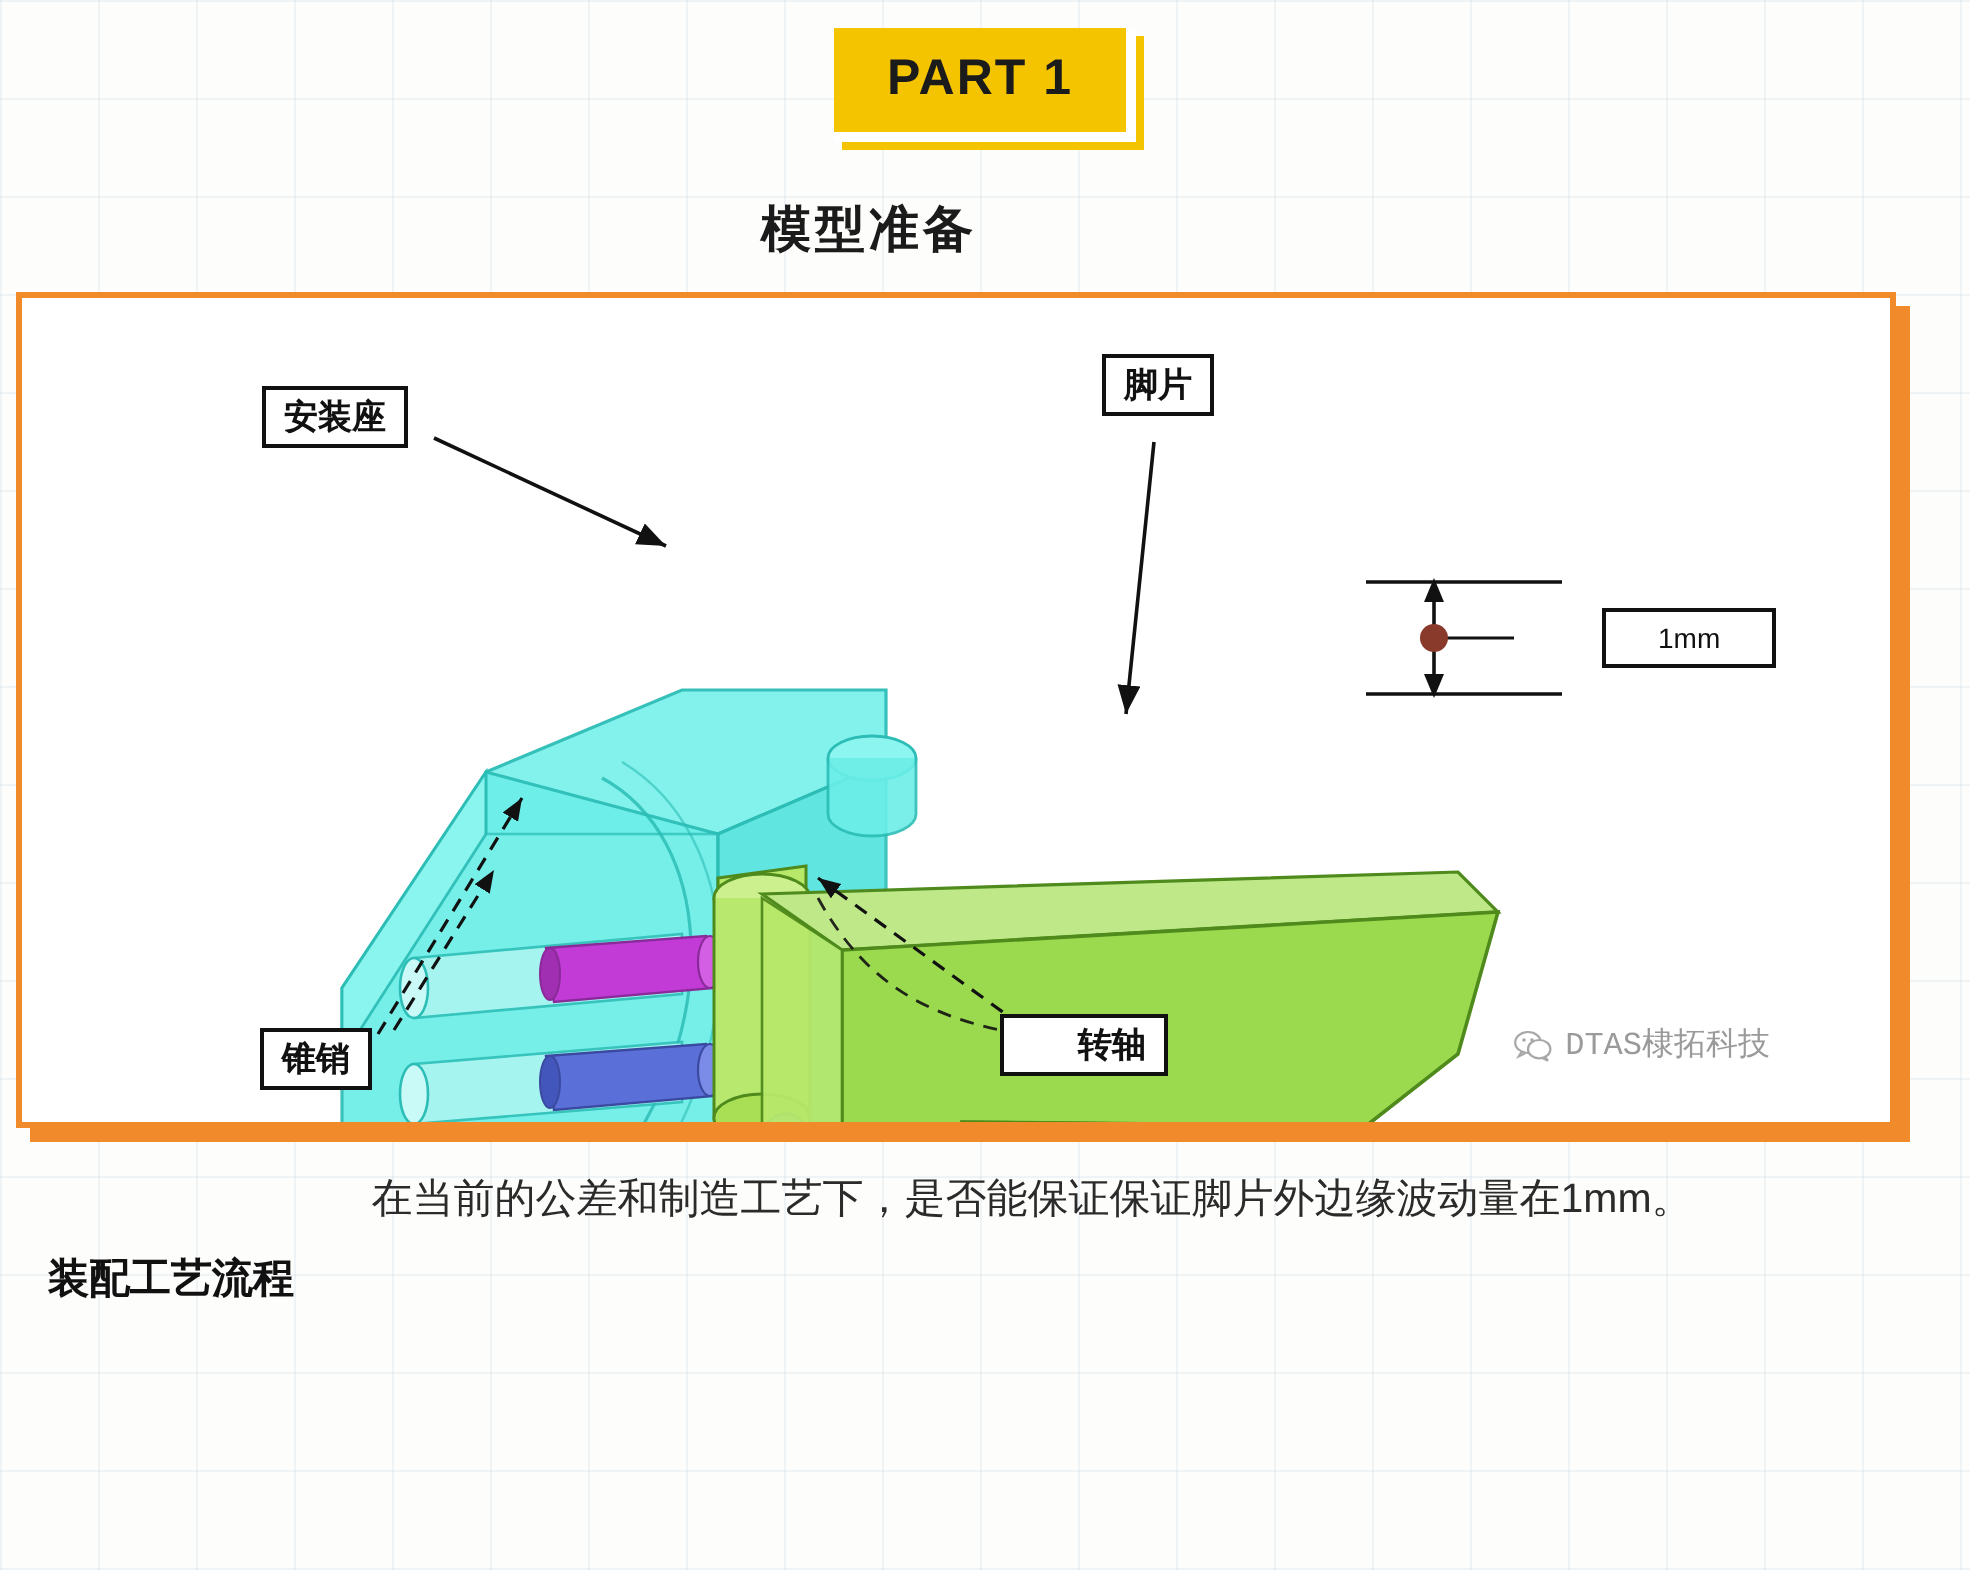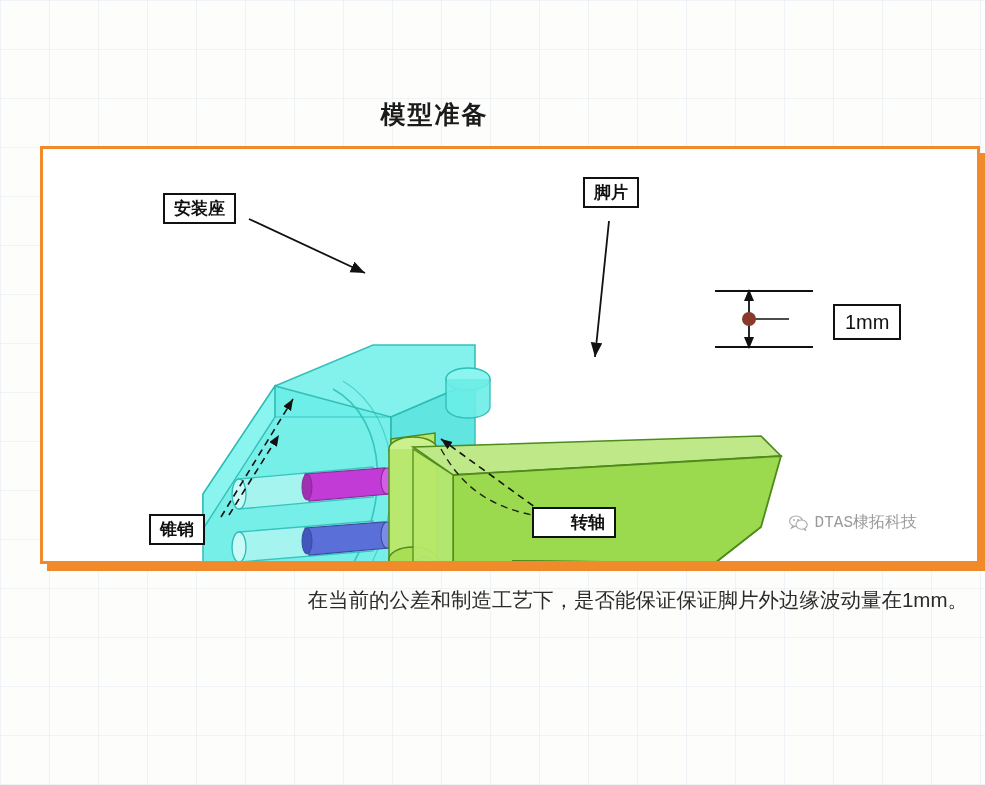--- a/index.html
+++ b/index.html
@@ -69,21 +69,20 @@
   .figure-panel {
     position: absolute;
     top: 146px;
     left: 8px;
     width: 940px;
     height: 418px;
     border: 3px solid #f08a2a;
     background: #ffffff;
     box-shadow: 7px 7px 0 #f08a2a;
     box-sizing: border-box;
-    margin-left: 32px;
   }
   .figure-stage {
     position: absolute;
     inset: 0;
     overflow: hidden;
   }
   .figure-stage svg {
     display: block;
   }
 
@@ -94,22 +93,22 @@
     background: #fff;
     font-size: 17px;
     font-weight: bold;
     color: #111;
     padding: 5px 9px;
     white-space: nowrap;
     line-height: 1;
   }
   .callout.dim {
     font-weight: normal;
-    font-size: 20px;
-    padding: 6px 10px;
+    font-size: 14px;
+    padding: 6px 26px;
   }
 
   .watermark {
     position: absolute;
     right: 60px;
     bottom: 28px;
     display: flex;
     align-items: center;
     gap: 7px;
     color: #9a9a9a;
@@ -131,37 +130,40 @@
   }
   .para {
     font-size: 20.5px;
     line-height: 1.92;
     color: #2b2b2b;
     text-align: justify;
     margin: 0;
   }
   .para.second {
     margin-top: 2px;
-    text-align: right;
+    text-align: center;
     margin-left: 40px;
   }
   .section-head {
     margin-top: 6px;
     font-size: 20.5px;
     font-weight: bold;
     color: #111;
   }
 </style>
 </head>
 <body>
 
 <div class="grid-bg"></div>
 
 <div class="page">
 
+  <div class="badge-wrap">
+    <span class="badge">PART 1</span>
+  </div>
   <div class="subtitle">模型准备</div>
 
   <div class="figure-panel">
     <div class="figure-stage">
       <svg width="934" height="412" viewBox="0 0 934 412">
         <defs>
           <marker id="arrowhead" markerWidth="9" markerHeight="9" refX="8" refY="3.2" orient="auto">
             <path d="M0,0 L8,3.2 L0,6.4 z" fill="#111"></path>
           </marker>
           <marker id="arrowheadsm" markerWidth="8" markerHeight="8" refX="7" refY="2.8" orient="auto">
@@ -254,21 +256,21 @@
           <line x1="706" y1="146" x2="706" y2="194" stroke="#111" stroke-width="1.8"></line>
           <path d="M706,140 L711,152 L701,152 z" fill="#111"></path>
           <path d="M706,200 L711,188 L701,188 z" fill="#111"></path>
           <line x1="712" y1="170" x2="746" y2="170" stroke="#111" stroke-width="1.6"></line>
           <circle cx="706" cy="170" r="7" fill="#8a3a2a"></circle>
         </g>
       </svg>
 
       <div class="callout" style="left:120px; top:44px;">安装座</div>
       <div class="callout" style="left:540px; top:28px;text-align:center;">脚片</div>
-      <div class="callout" style="left:106px; top:365px;text-align:right;">锥销</div>
+      <div class="callout" style="left:119px; top:365px;text-align:right;">锥销</div>
       <div class="callout" style="left:489px; top:358px;padding-left:37px;">转轴</div>
       <div class="callout dim" style="left:790px; top:155px;">1mm</div>
 
       <div class="watermark">
         <span class="wm-logo">
           <svg width="19" height="16" viewBox="0 0 19 16">
             <ellipse cx="7" cy="6.2" rx="6.4" ry="5.2" fill="none" stroke="#a8a8a8" stroke-width="1.1"></ellipse>
             <path d="M4,10.6 L2.4,13.2 L5.6,11.6" fill="none" stroke="#a8a8a8" stroke-width="1.1"></path>
             <ellipse cx="12.6" cy="9.6" rx="5.6" ry="4.6" fill="#fff" stroke="#a8a8a8" stroke-width="1.1"></ellipse>
             <path d="M15.4,13.4 L17,15.4 L14.6,14.2" fill="none" stroke="#a8a8a8" stroke-width="1.1"></path>
@@ -276,15 +278,16 @@
             <circle cx="9" cy="5" r="0.9" fill="#a8a8a8"></circle>
           </svg>
         </span>
         <span>DTAS棣拓科技</span>
       </div>
     </div>
   </div>
 
   <div class="body-text">
     <p class="para second">在当前的公差和制造工艺下，是否能保证保证脚片外边缘波动量在1mm。</p>
+    <div class="section-head">装配工艺流程</div>
   </div>
 
 </div>
 
 </body></html>

